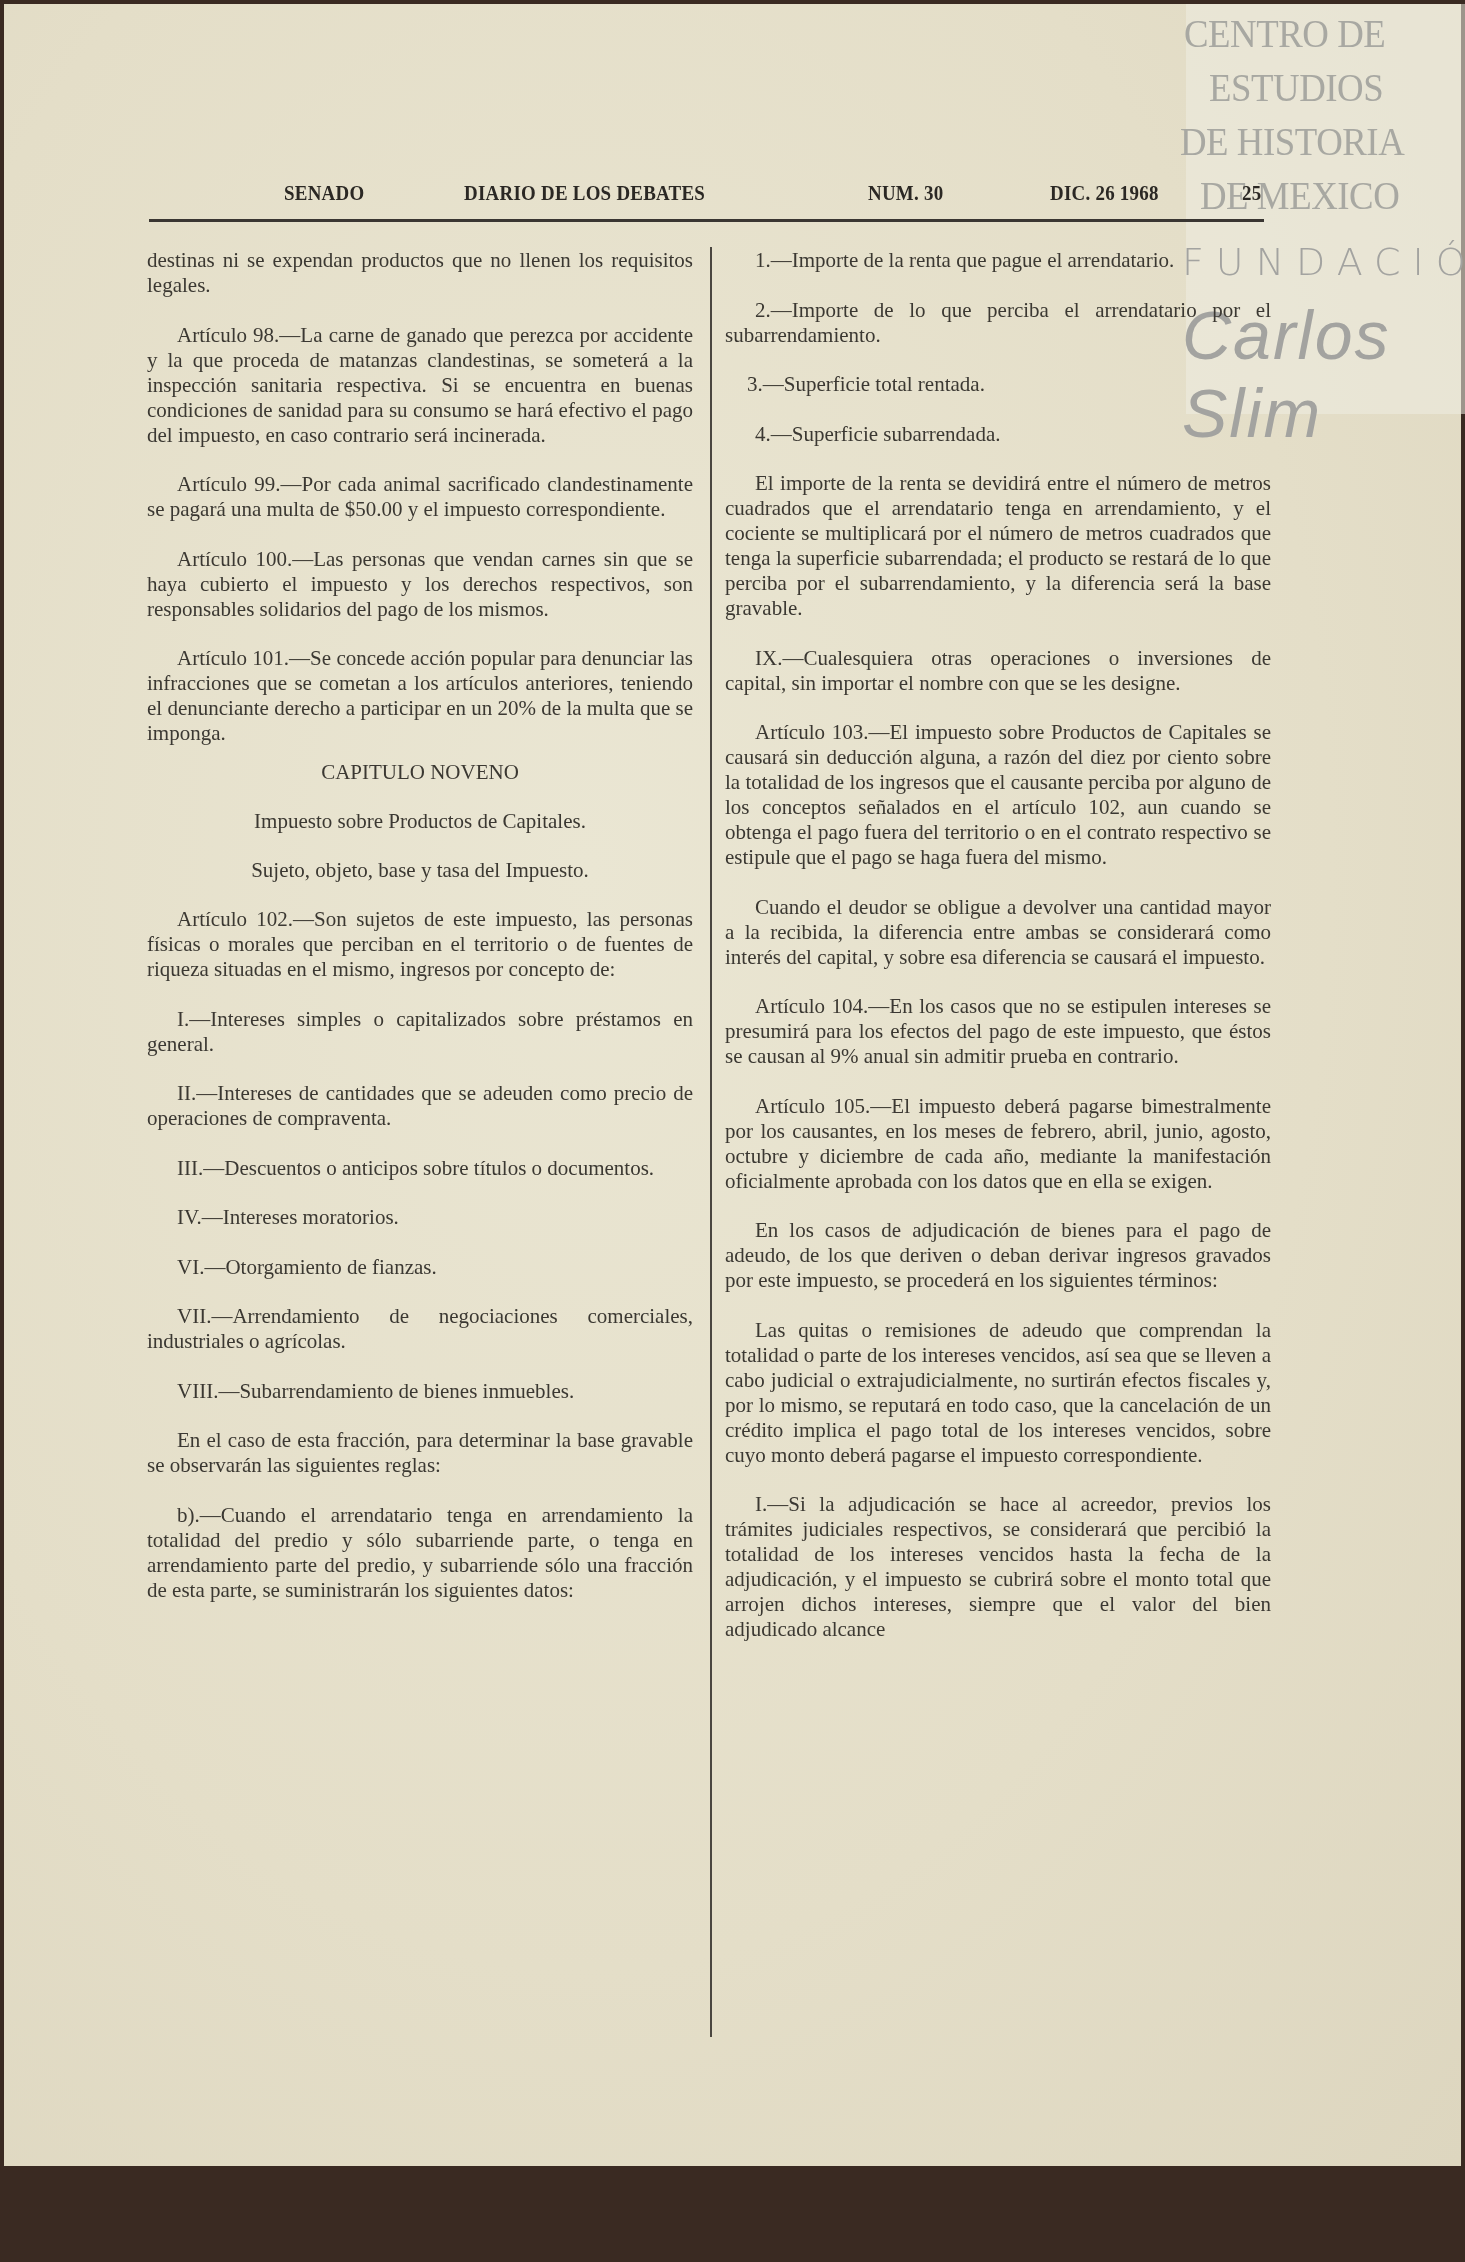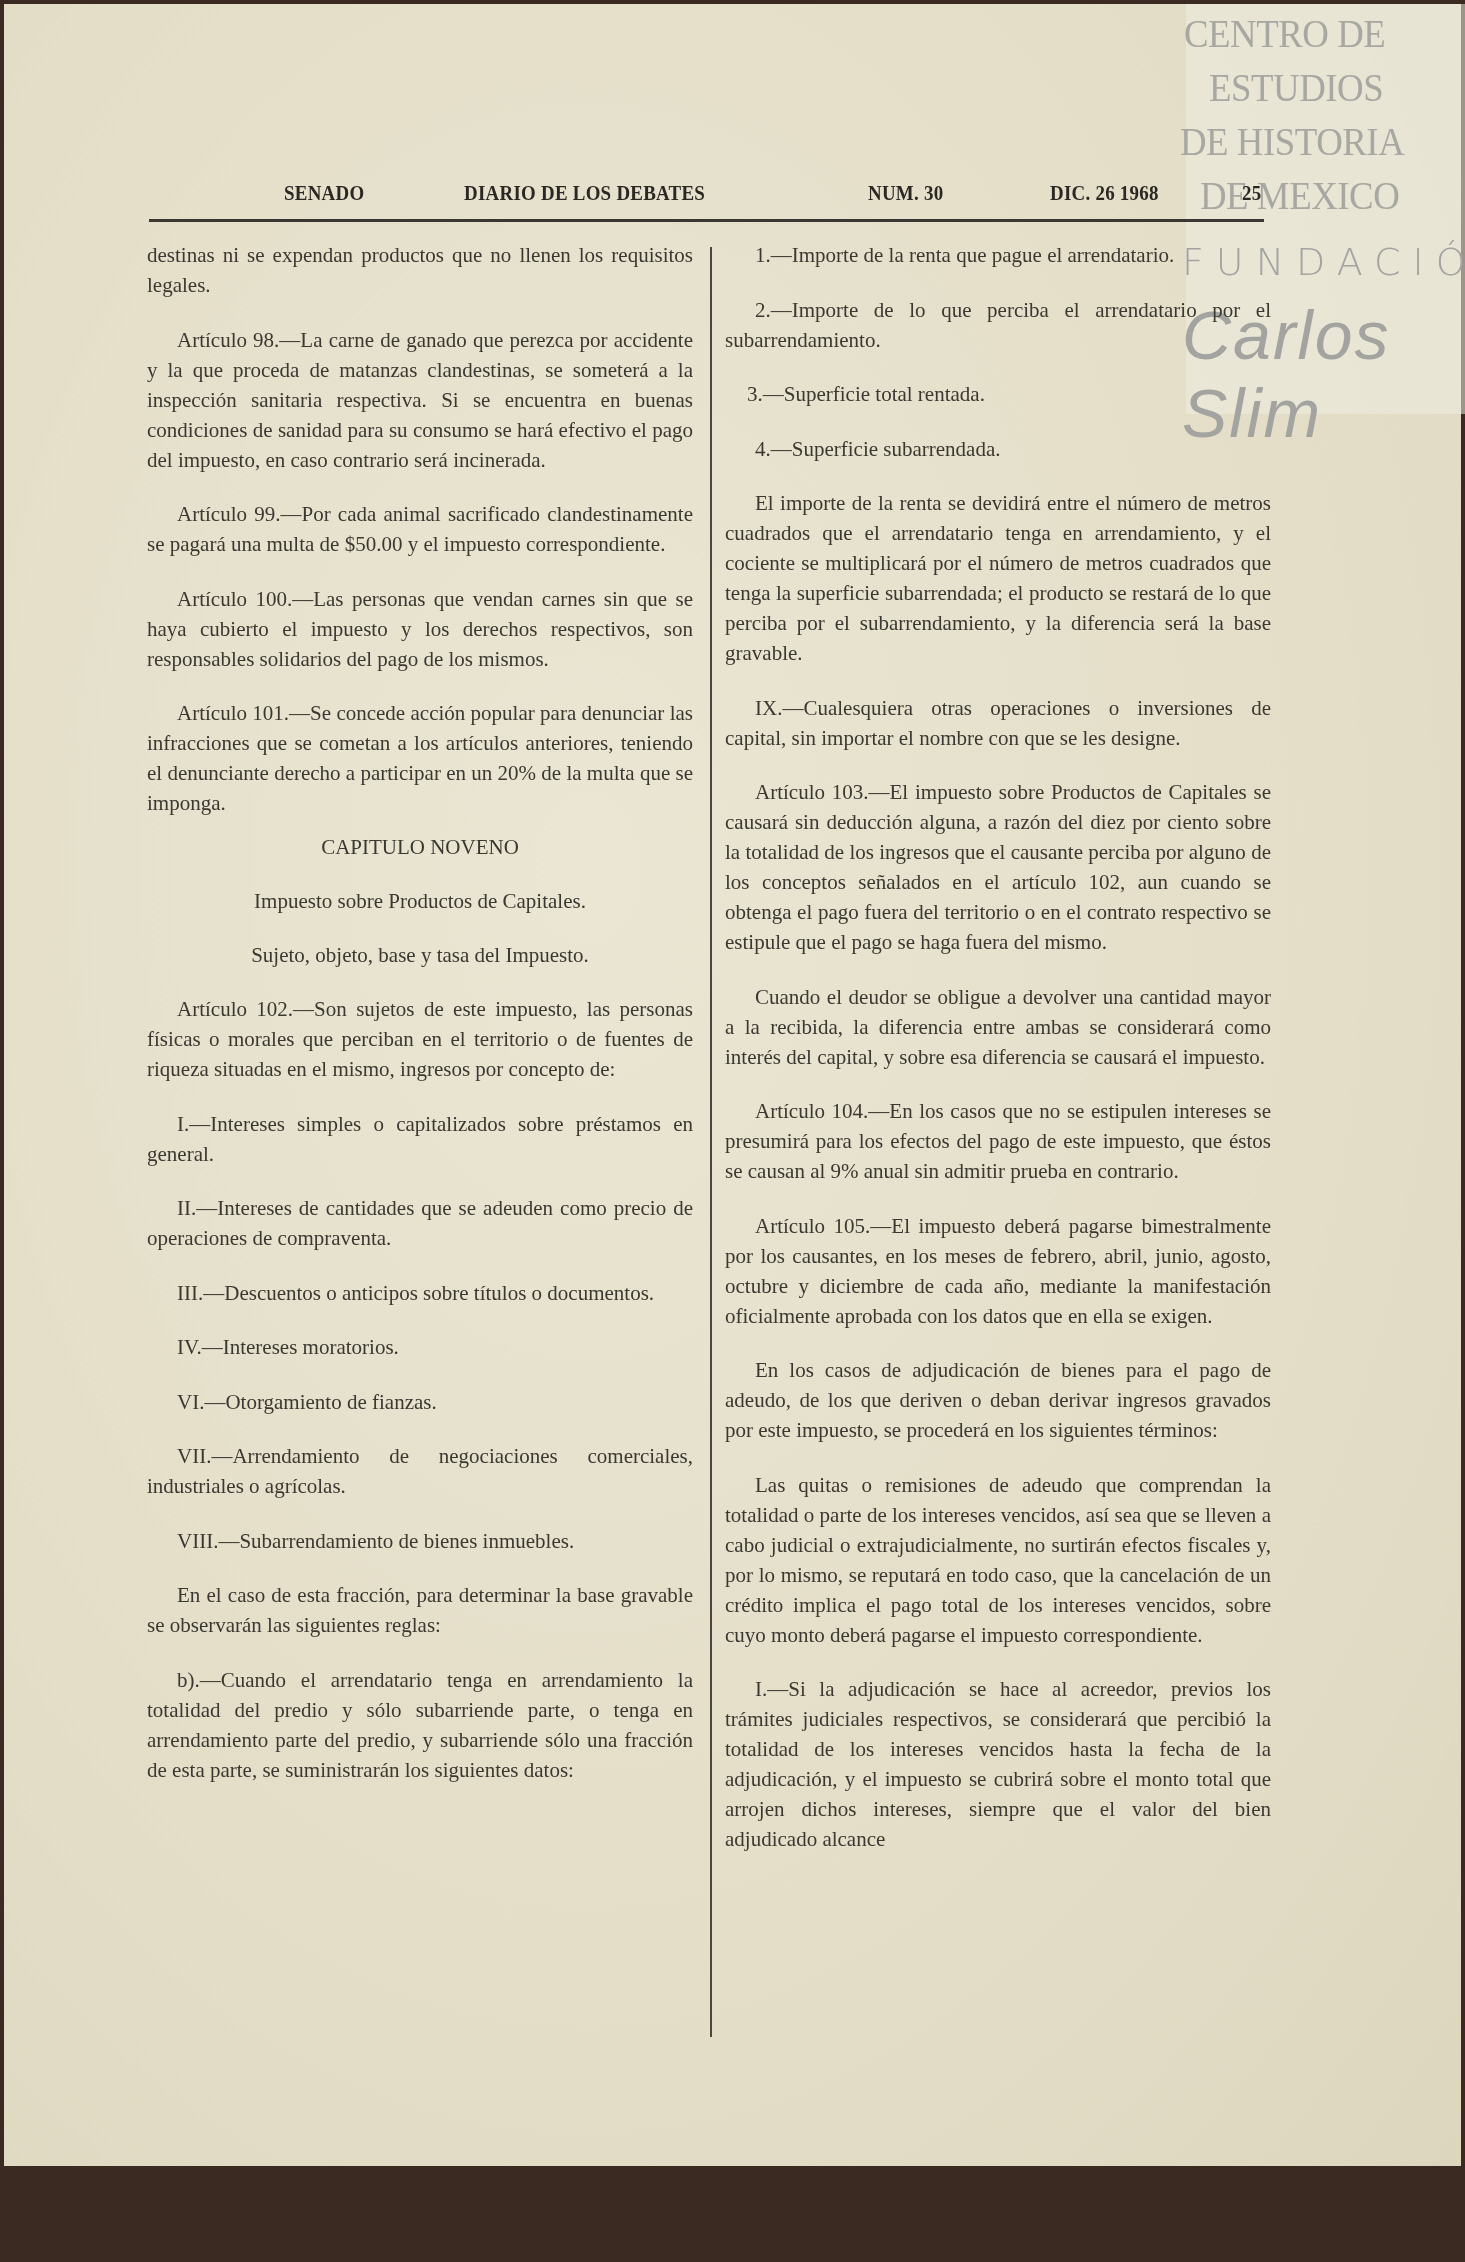--- a/index.html
+++ b/index.html
@@ -31,21 +31,21 @@
   }
   .header {
     position: absolute; top: 176px; left: 280px; height: 30px; font-size: 22px; font-weight: bold;
     color: #2b2824; letter-spacing: 0.3px;
   }
   .header span { position: absolute; white-space: nowrap; top: 0; transform: scaleX(0.86); transform-origin: left top; }
   .header-rule {
     position: absolute; top: 215px; left: 145px; width: 1115px; height: 3px; background: #3a3632;
   }
   .col {
-    position: absolute; top: 236px; width: 546px; color: #3b3832; font-size: 21px; line-height: 30px;
+    position: absolute; top: 244px; width: 546px; color: #3b3832; font-size: 21px; line-height: 25px;
     text-align: justify; hyphens: manual;
   }
   .col-left { left: 143px; }
   .col-right { left: 721px; }
   .col-rule { position: absolute; left: 706px; top: 243px; width: 2px; height: 1790px; background: #4a4640; }
   .p { margin: 0 0 24.5px 0; text-indent: 30px; }
   .p.noindent { text-indent: 0; }
   .center { text-align: center; text-indent: 0; }
 </style>
 </head>

